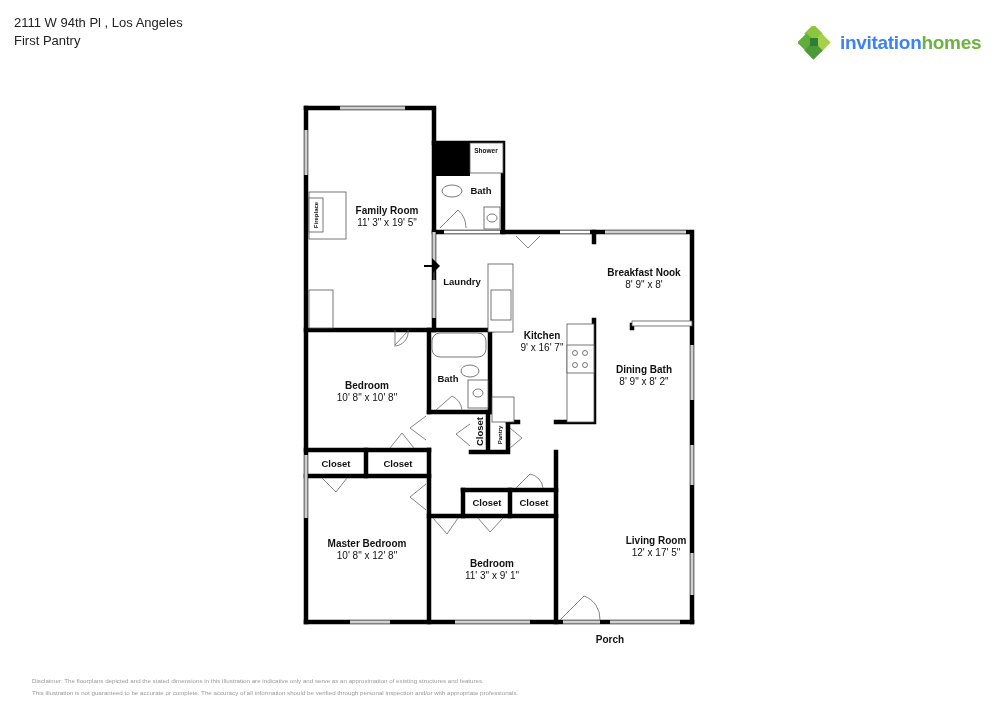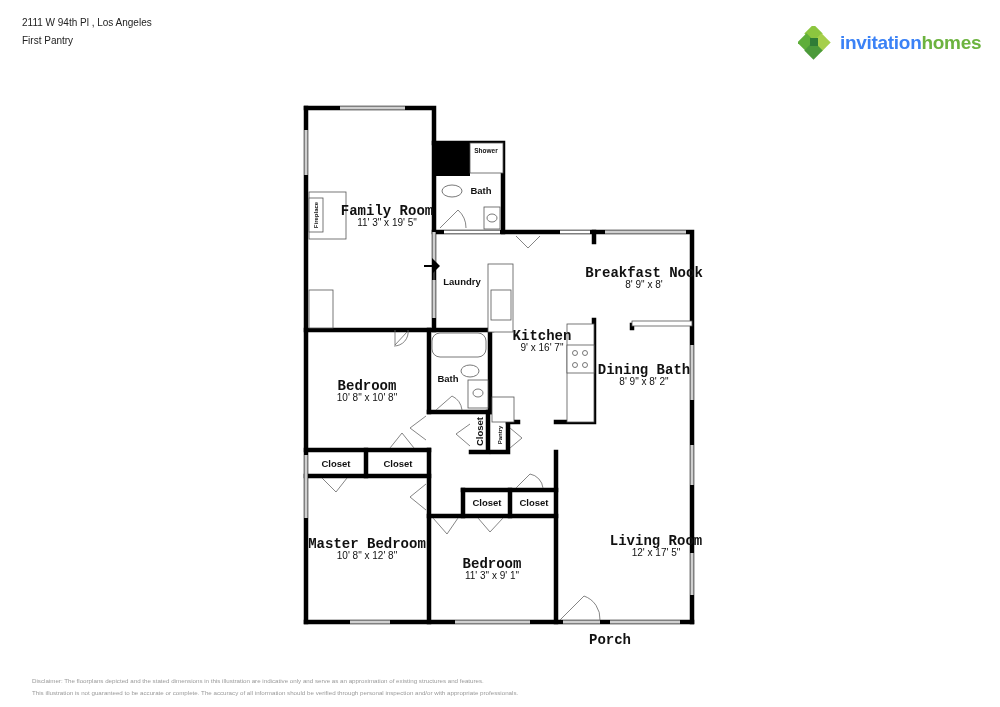--- a/index.html
+++ b/index.html
@@ -1,25 +1,25 @@
 <!DOCTYPE html>
 <html><head>
 <meta charset="utf-8">
 <style>
   html, body { margin:0; padding:0; background:#ffffff; }
   body { width:1000px; height:707px; position:relative; overflow:hidden; font-family:"Liberation Sans", sans-serif; }
-  .hdr { position:absolute; left:14px; top:14px; font-size:10px; color:#222; line-height:18px;margin-left:8px; }
+  .hdr { position:absolute; left:14px; top:14px; font-size:13px; color:#222; line-height:18px; }
   .logo { position:absolute; left:798px; top:26px; display:flex; align-items:center; }
   .logo-text { font-size:19px; font-weight:bold; letter-spacing:-0.3px; margin-left:6px; }
   .logo-text .a { color:#3b82f6; }
   .logo-text .b { color:#6cb33f;margin-top:26px; }
   .plan { position:absolute; left:0; top:0; }
   .disc { position:absolute; left:32px; top:675px; font-size:6.2px; color:#9a9a9a; line-height:12px; }
   .lbl { position:absolute; text-align:center; color:#111; white-space:nowrap; transform:translateX(-50%); }
-  .lbl .n { font-weight:bold; font-size:14px; line-height:12px;font-family:Liberation Mono, monospace; }
+  .lbl .n { font-weight:bold; font-size:10px; line-height:12px; }
   .lbl .d { font-size:10px; line-height:12px; }
   .sm { font-weight:bold; font-size:9.5px; }
 </style>
 </head>
 <body>
 
 <div class="hdr">
   <div>2111 W 94th Pl , Los Angeles</div>
   <div>First Pantry</div>
 </div>

